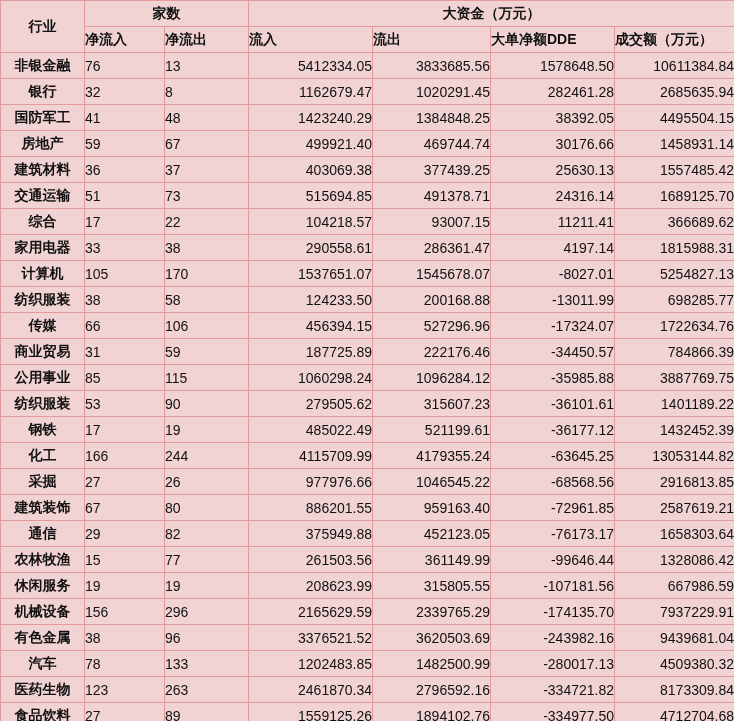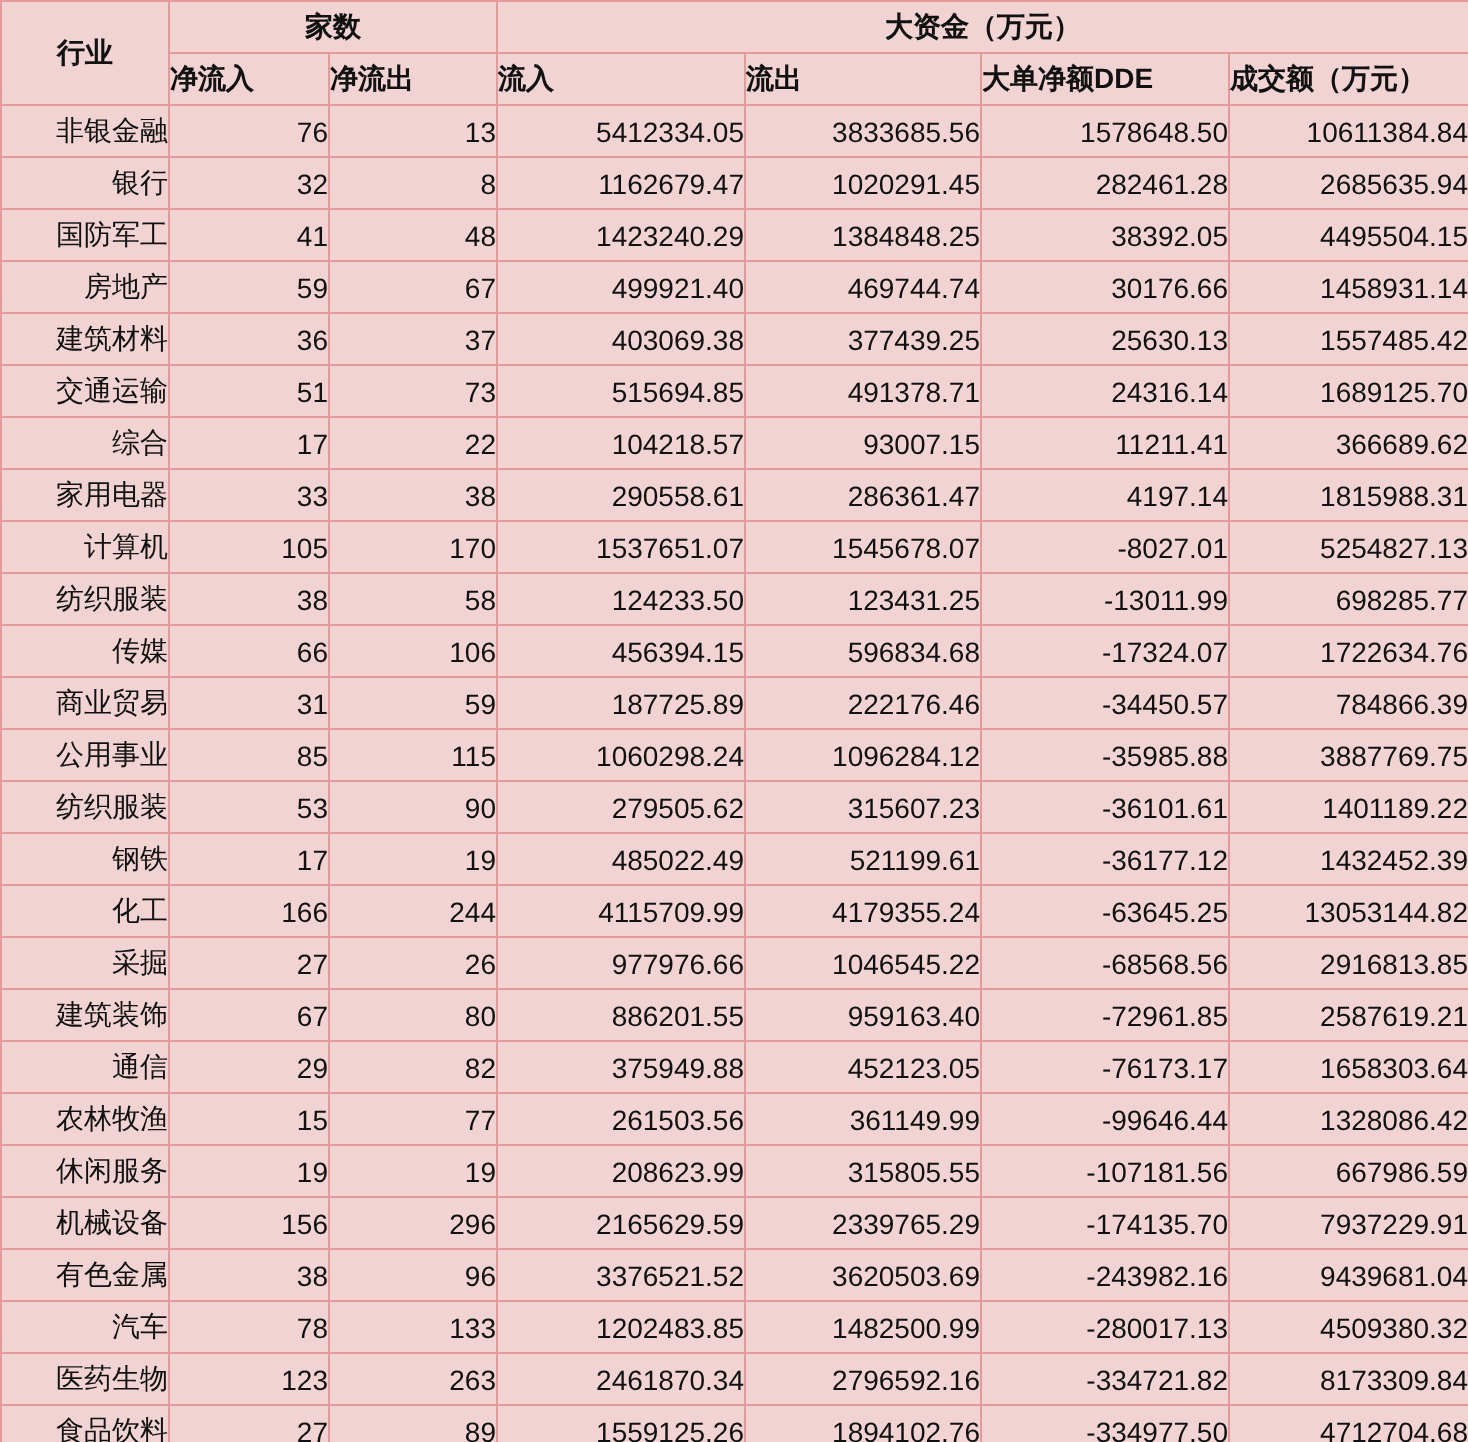--- a/index.html
+++ b/index.html
@@ -33,31 +33,31 @@
     text-align: center;
     height: 28px;
   }
   .col-head th {
     font-weight: bold;
     font-size: 13.5px;
     text-align: left;
     height: 26px;
   }
   .cell-industry {
-    text-align: right;
-    font-weight: normal;
+    text-align: center;
+    font-weight: bold;
     font-size: 14px;
   }
   .cell-num {
     text-align: right;
     padding-right: 9px;
     font-size: 14px;
   }
   .num-center {
-    text-align: right;
+    text-align: left;
     font-size: 14px;
   }
   col.c-industry { width: 84px; }
   col.c-inflow-n { width: 80px; }
   col.c-outflow-n { width: 84px; }
   col.c-inflow { width: 124px; }
   col.c-outflow { width: 118px; }
   col.c-dde { width: 124px; }
   col.c-amount { width: 120px; }
 </style>
@@ -169,30 +169,30 @@
         <td class="cell-num">1537651.07</td>
         <td class="cell-num">1545678.07</td>
         <td class="cell-num">-8027.01</td>
         <td class="cell-num">5254827.13</td>
       </tr>
       <tr>
         <td class="cell-industry">纺织服装</td>
         <td class="num-center">38</td>
         <td class="num-center">58</td>
         <td class="cell-num">124233.50</td>
-        <td class="cell-num">123431.25</td>
+        <td class="cell-num">200168.88</td>
         <td class="cell-num">-13011.99</td>
         <td class="cell-num">698285.77</td>
       </tr>
       <tr>
         <td class="cell-industry">传媒</td>
         <td class="num-center">66</td>
         <td class="num-center">106</td>
         <td class="cell-num">456394.15</td>
-        <td class="cell-num">596834.68</td>
+        <td class="cell-num">527296.96</td>
         <td class="cell-num">-17324.07</td>
         <td class="cell-num">1722634.76</td>
       </tr>
       <tr>
         <td class="cell-industry">商业贸易</td>
         <td class="num-center">31</td>
         <td class="num-center">59</td>
         <td class="cell-num">187725.89</td>
         <td class="cell-num">222176.46</td>
         <td class="cell-num">-34450.57</td>

